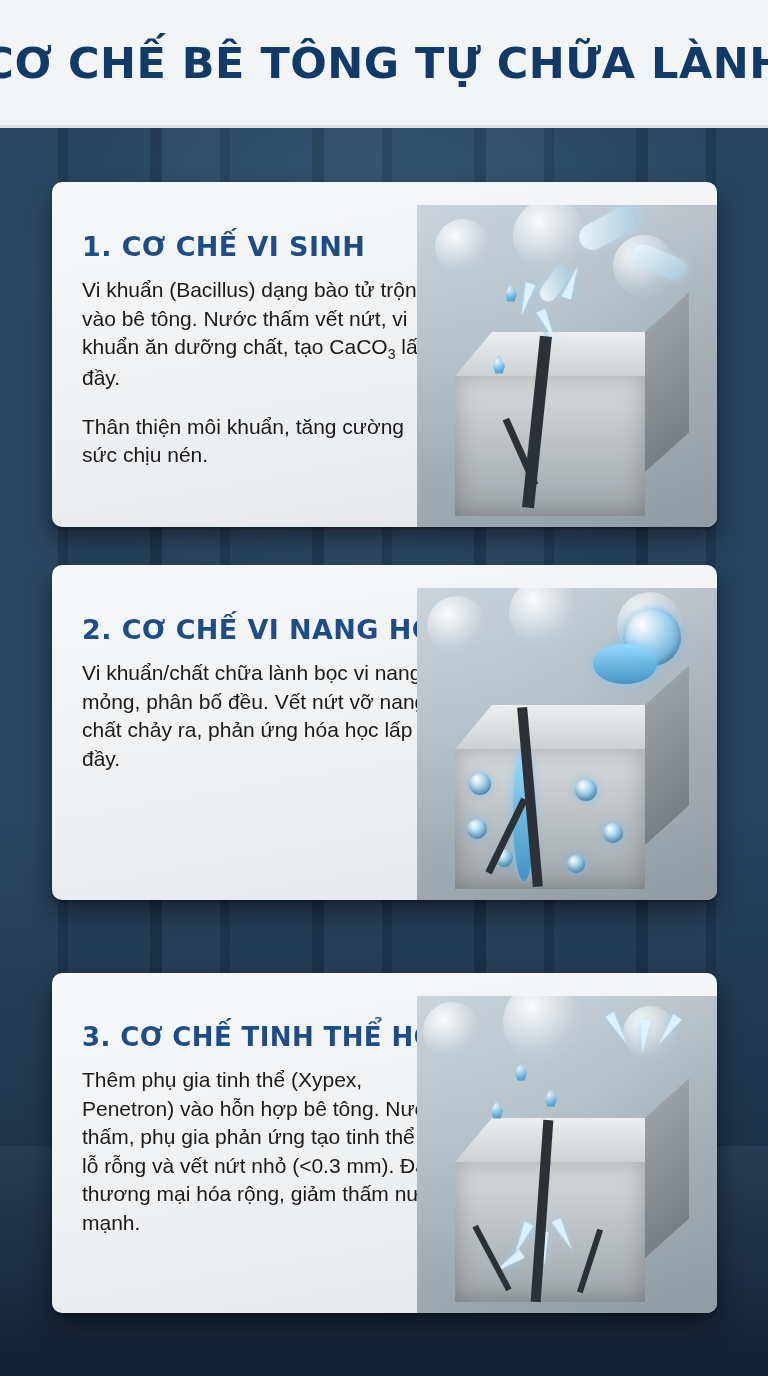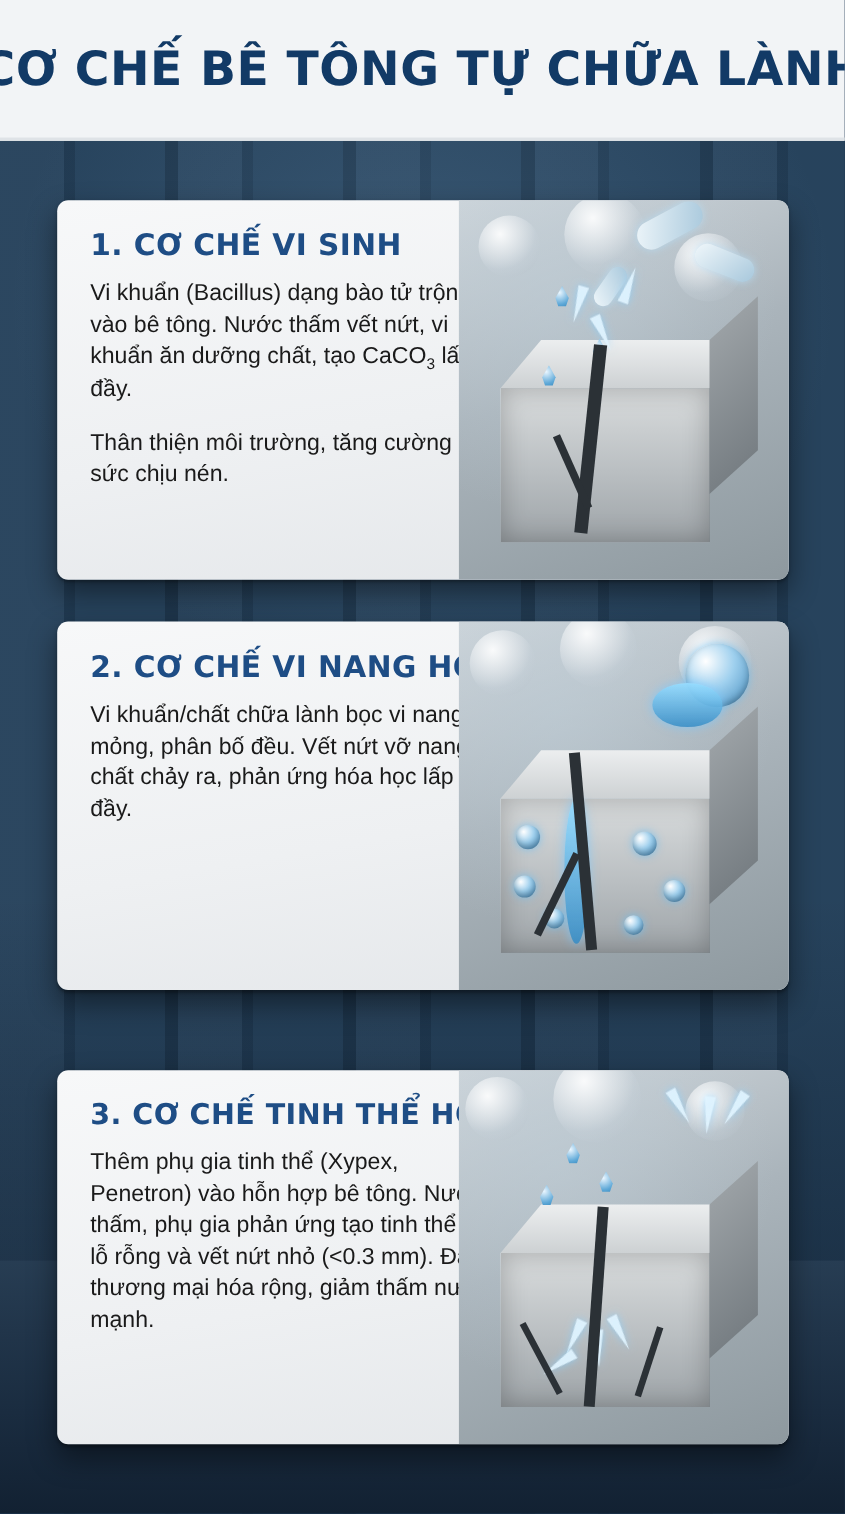--- a/index.html
+++ b/index.html
@@ -109,20 +109,21 @@
     overflow: hidden;
   }
   .card-1 { top: 54px;  height: 345px; }
   .card-2 { top: 437px; height: 335px; }
   .card-3 { top: 845px; height: 340px; }
 
   .card-inner {
     position: relative;
     height: 100%;
     padding: 26px 30px 10px 30px;
+    margin-top: 23px;
   }
 
   .card-title {
     font-family: "DejaVu Sans", sans-serif;
     font-size: 27px;
     font-weight: bold;
     color: #1e4d85;
     letter-spacing: 0.4px;
     margin-bottom: 14px;
     text-transform: uppercase;
@@ -246,21 +247,21 @@
 <div class="cards">
 
   <div class="card card-1">
     <div class="card-inner">
       <div class="card-title">1. CƠ CHẾ VI SINH</div>
       <div class="card-body">
         <p class="para">
           <span>Vi khuẩn (Bacillus) dạng bào tử trộn vào bê tông. Nước thấm vết nứt, vi khuẩn ăn dưỡng chất, tạo CaCO<sub>3</sub> lấp đầy.</span>
         </p>
         <p class="para">
-          <span>Thân thiện môi trường, tăng cường sức chịu nén.</span>
+          <span>Thân thiện môi khuẩn, tăng cường sức chịu nén.</span>
         </p>
       </div>
 
       <div class="illus">
         <div class="illus-bg"></div>
         <div class="blob" style="left:18px;top:14px;width:56px;height:56px;"></div>
         <div class="blob" style="left:96px;top:-6px;width:74px;height:74px;"></div>
         <div class="blob" style="left:196px;top:30px;width:62px;height:62px;"></div>
         <div class="microbe" style="left:160px;top:10px;width:64px;height:26px;transform:rotate(-28deg);"></div>
         <div class="microbe" style="left:214px;top:46px;width:56px;height:22px;transform:rotate(22deg);"></div>

